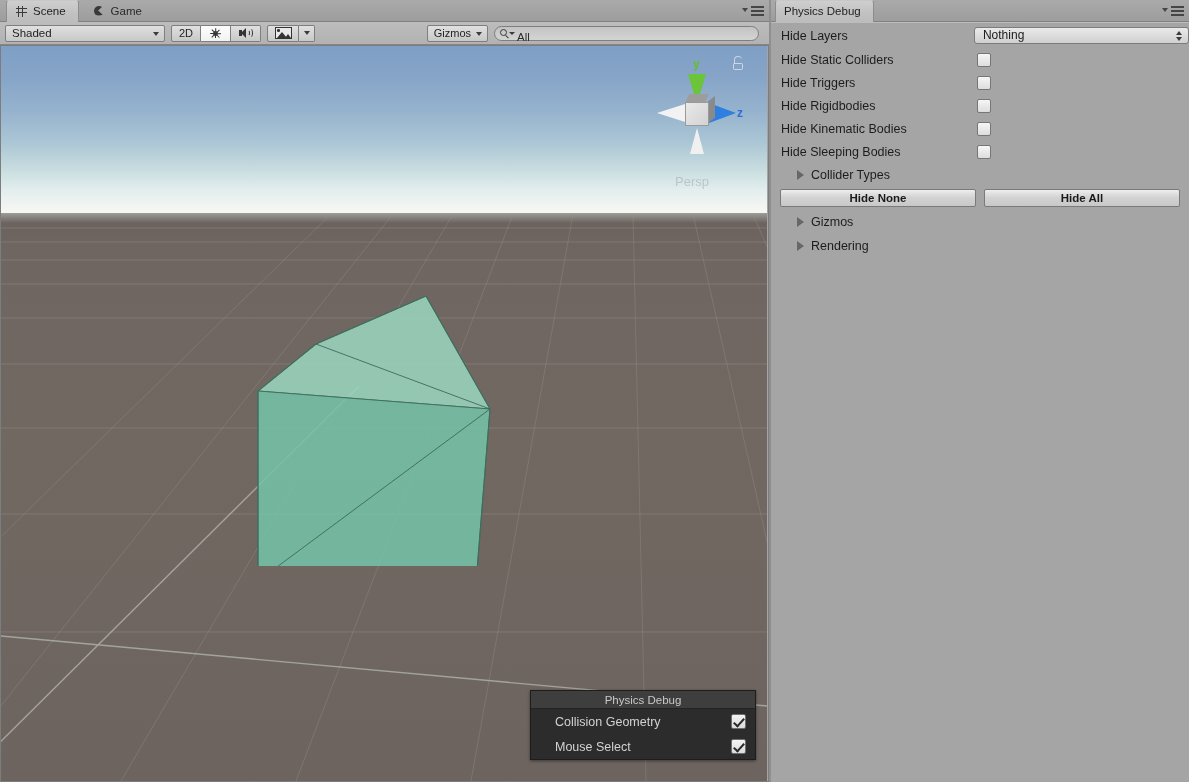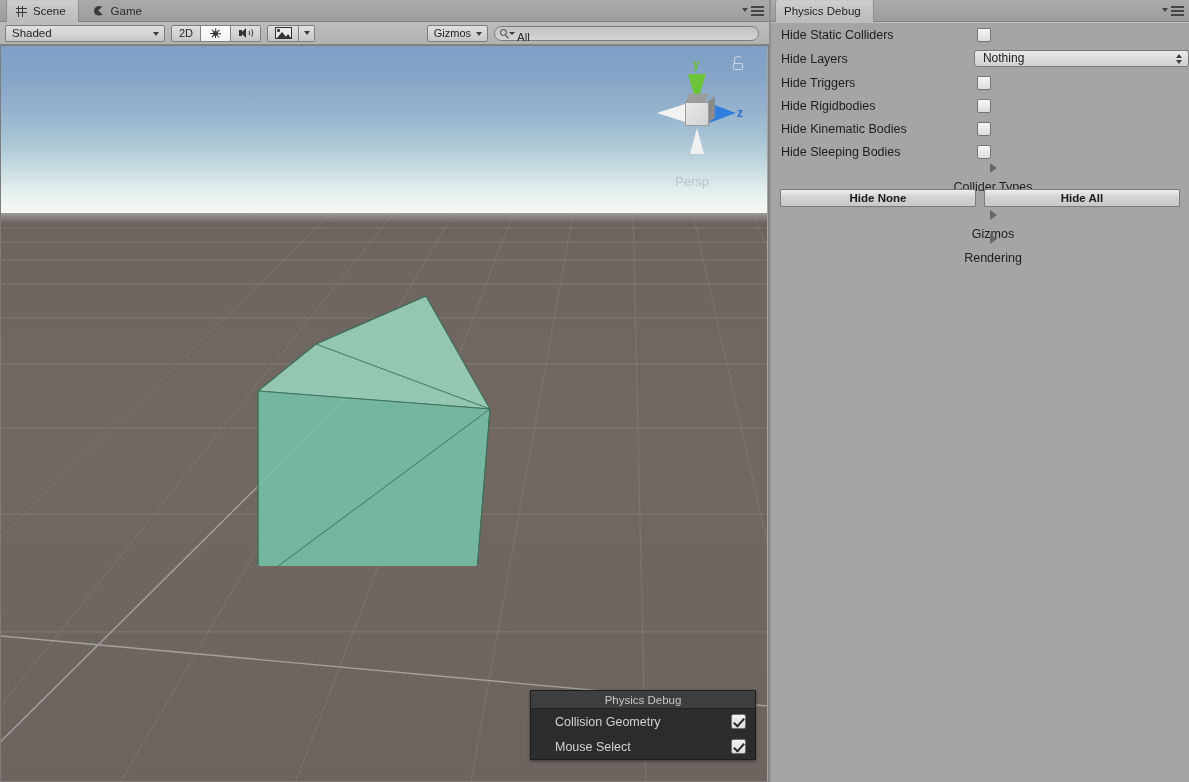--- a/index.html
+++ b/index.html
@@ -348,21 +348,21 @@
   }
   .layer-dd {
     position: relative; width: 218px; height: 17px; line-height: 15px;
     background: linear-gradient(to bottom, #eaeaea 0%, #d0d0d0 100%);
     border: 1px solid #7c7c7c; border-radius: 3px;
     color: #1a1a1a; font-size: 12px; padding: 0 20px 0 8px;
     display: flex; align-items: center; cursor: default;
   }
   .foldout {
     height: 24px; display: flex; align-items: center;
-    padding-left: 26px; gap: 7px; cursor: pointer; flex-direction: column;
+    padding-left: 26px; gap: 7px; cursor: pointer;
   }
   .fold-tri {
     width: 0; height: 0;
     border-top: 5px solid transparent; border-bottom: 5px solid transparent;
     border-left: 7px solid #676767;
   }
   .foldout .flabel { color: #1d1d1d; font-size: 12.5px; }
   .btn-row { display: flex; gap: 8px; padding: 2px 9px 3px 9px; }
   .wide-btn {
     flex: 1; height: 18px; line-height: 16px; text-align: center;
@@ -569,32 +569,32 @@
         <span class="updown"></span>
       </div>
       <div class="tb-spacer"></div>
       <div class="reset-btn">
         <span>Reset</span>
       </div>
     </div>
 
     <div class="phys-body">
 
-      <div class="prop-row">
-        <span class="plabel">Hide Static Colliders</span>
-        <span class="cb-light"></span>
-      </div>
-
       <div class="prop-row" style="height:25px">
         <span class="plabel">Hide Layers</span>
         <div class="layer-dd">
           <span>Nothing</span>
           <span class="updown"></span>
         </div>
       </div>
+
+      <div class="prop-row">
+        <span class="plabel">Hide Static Colliders</span>
+        <span class="cb-light"></span>
+      </div>
       <div class="prop-row">
         <span class="plabel">Hide Triggers</span>
         <span class="cb-light"></span>
       </div>
       <div class="prop-row">
         <span class="plabel">Hide Rigidbodies</span>
         <span class="cb-light"></span>
       </div>
       <div class="prop-row">
         <span class="plabel">Hide Kinematic Bodies</span>

